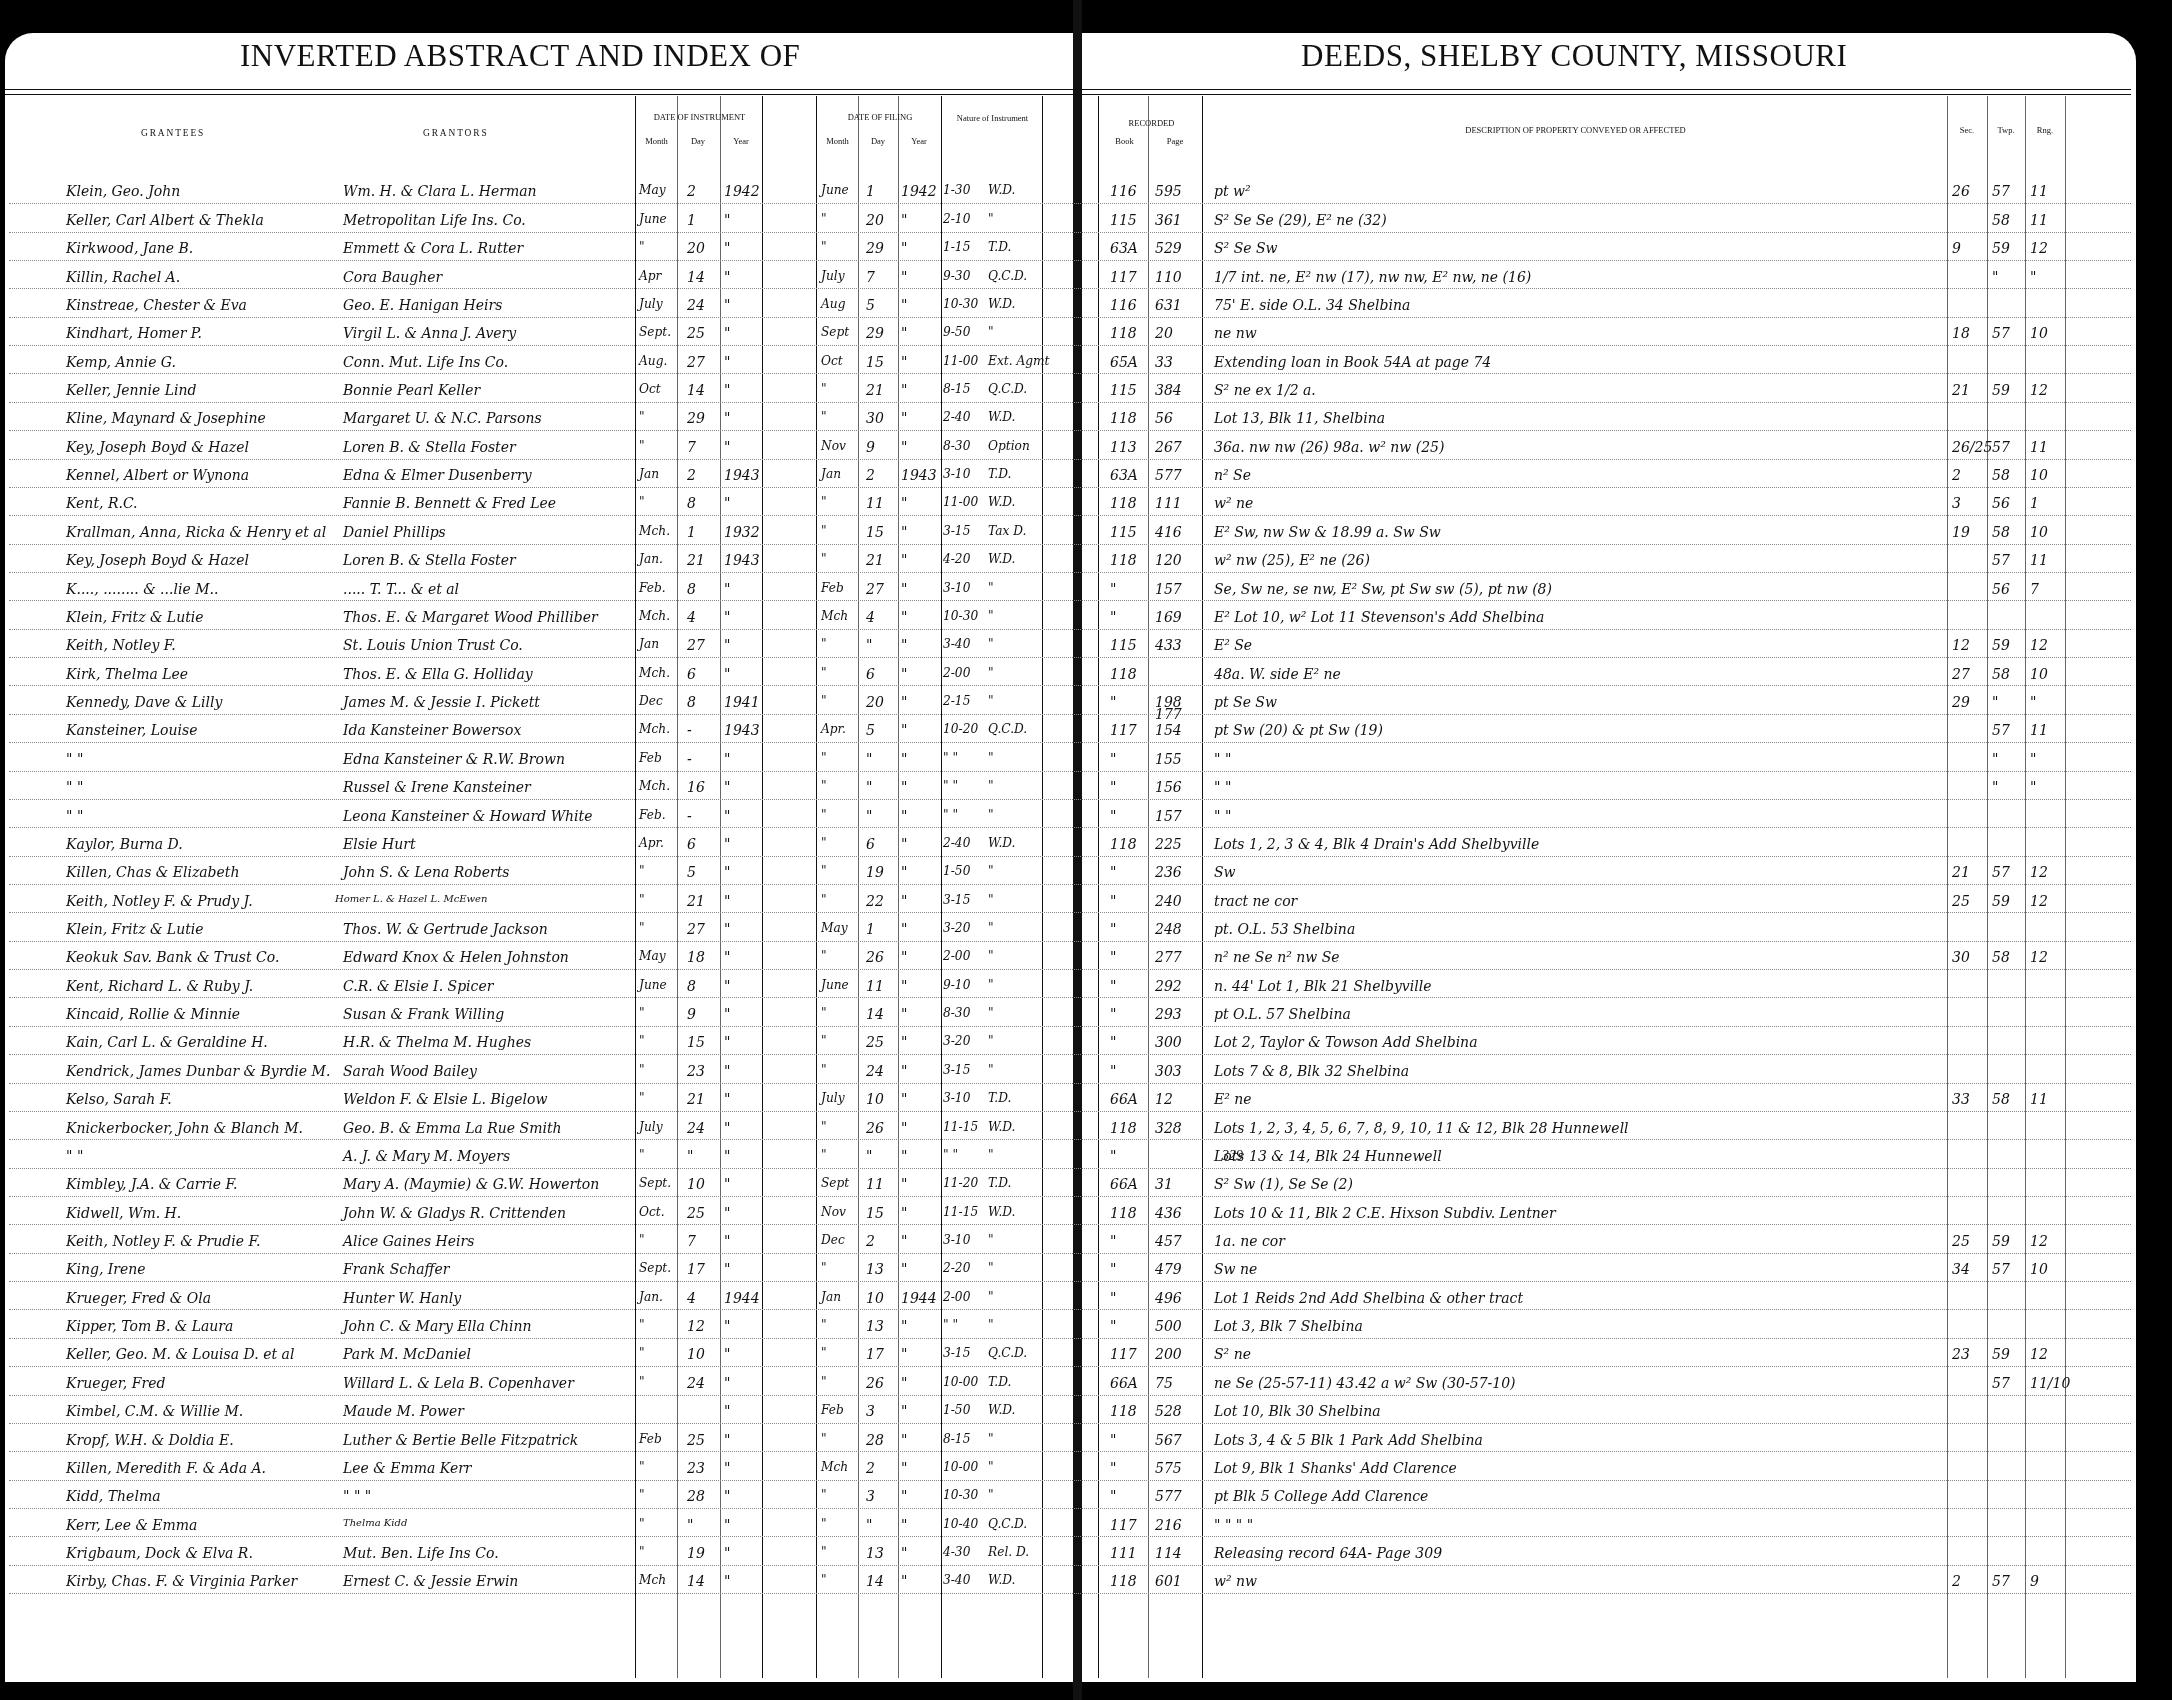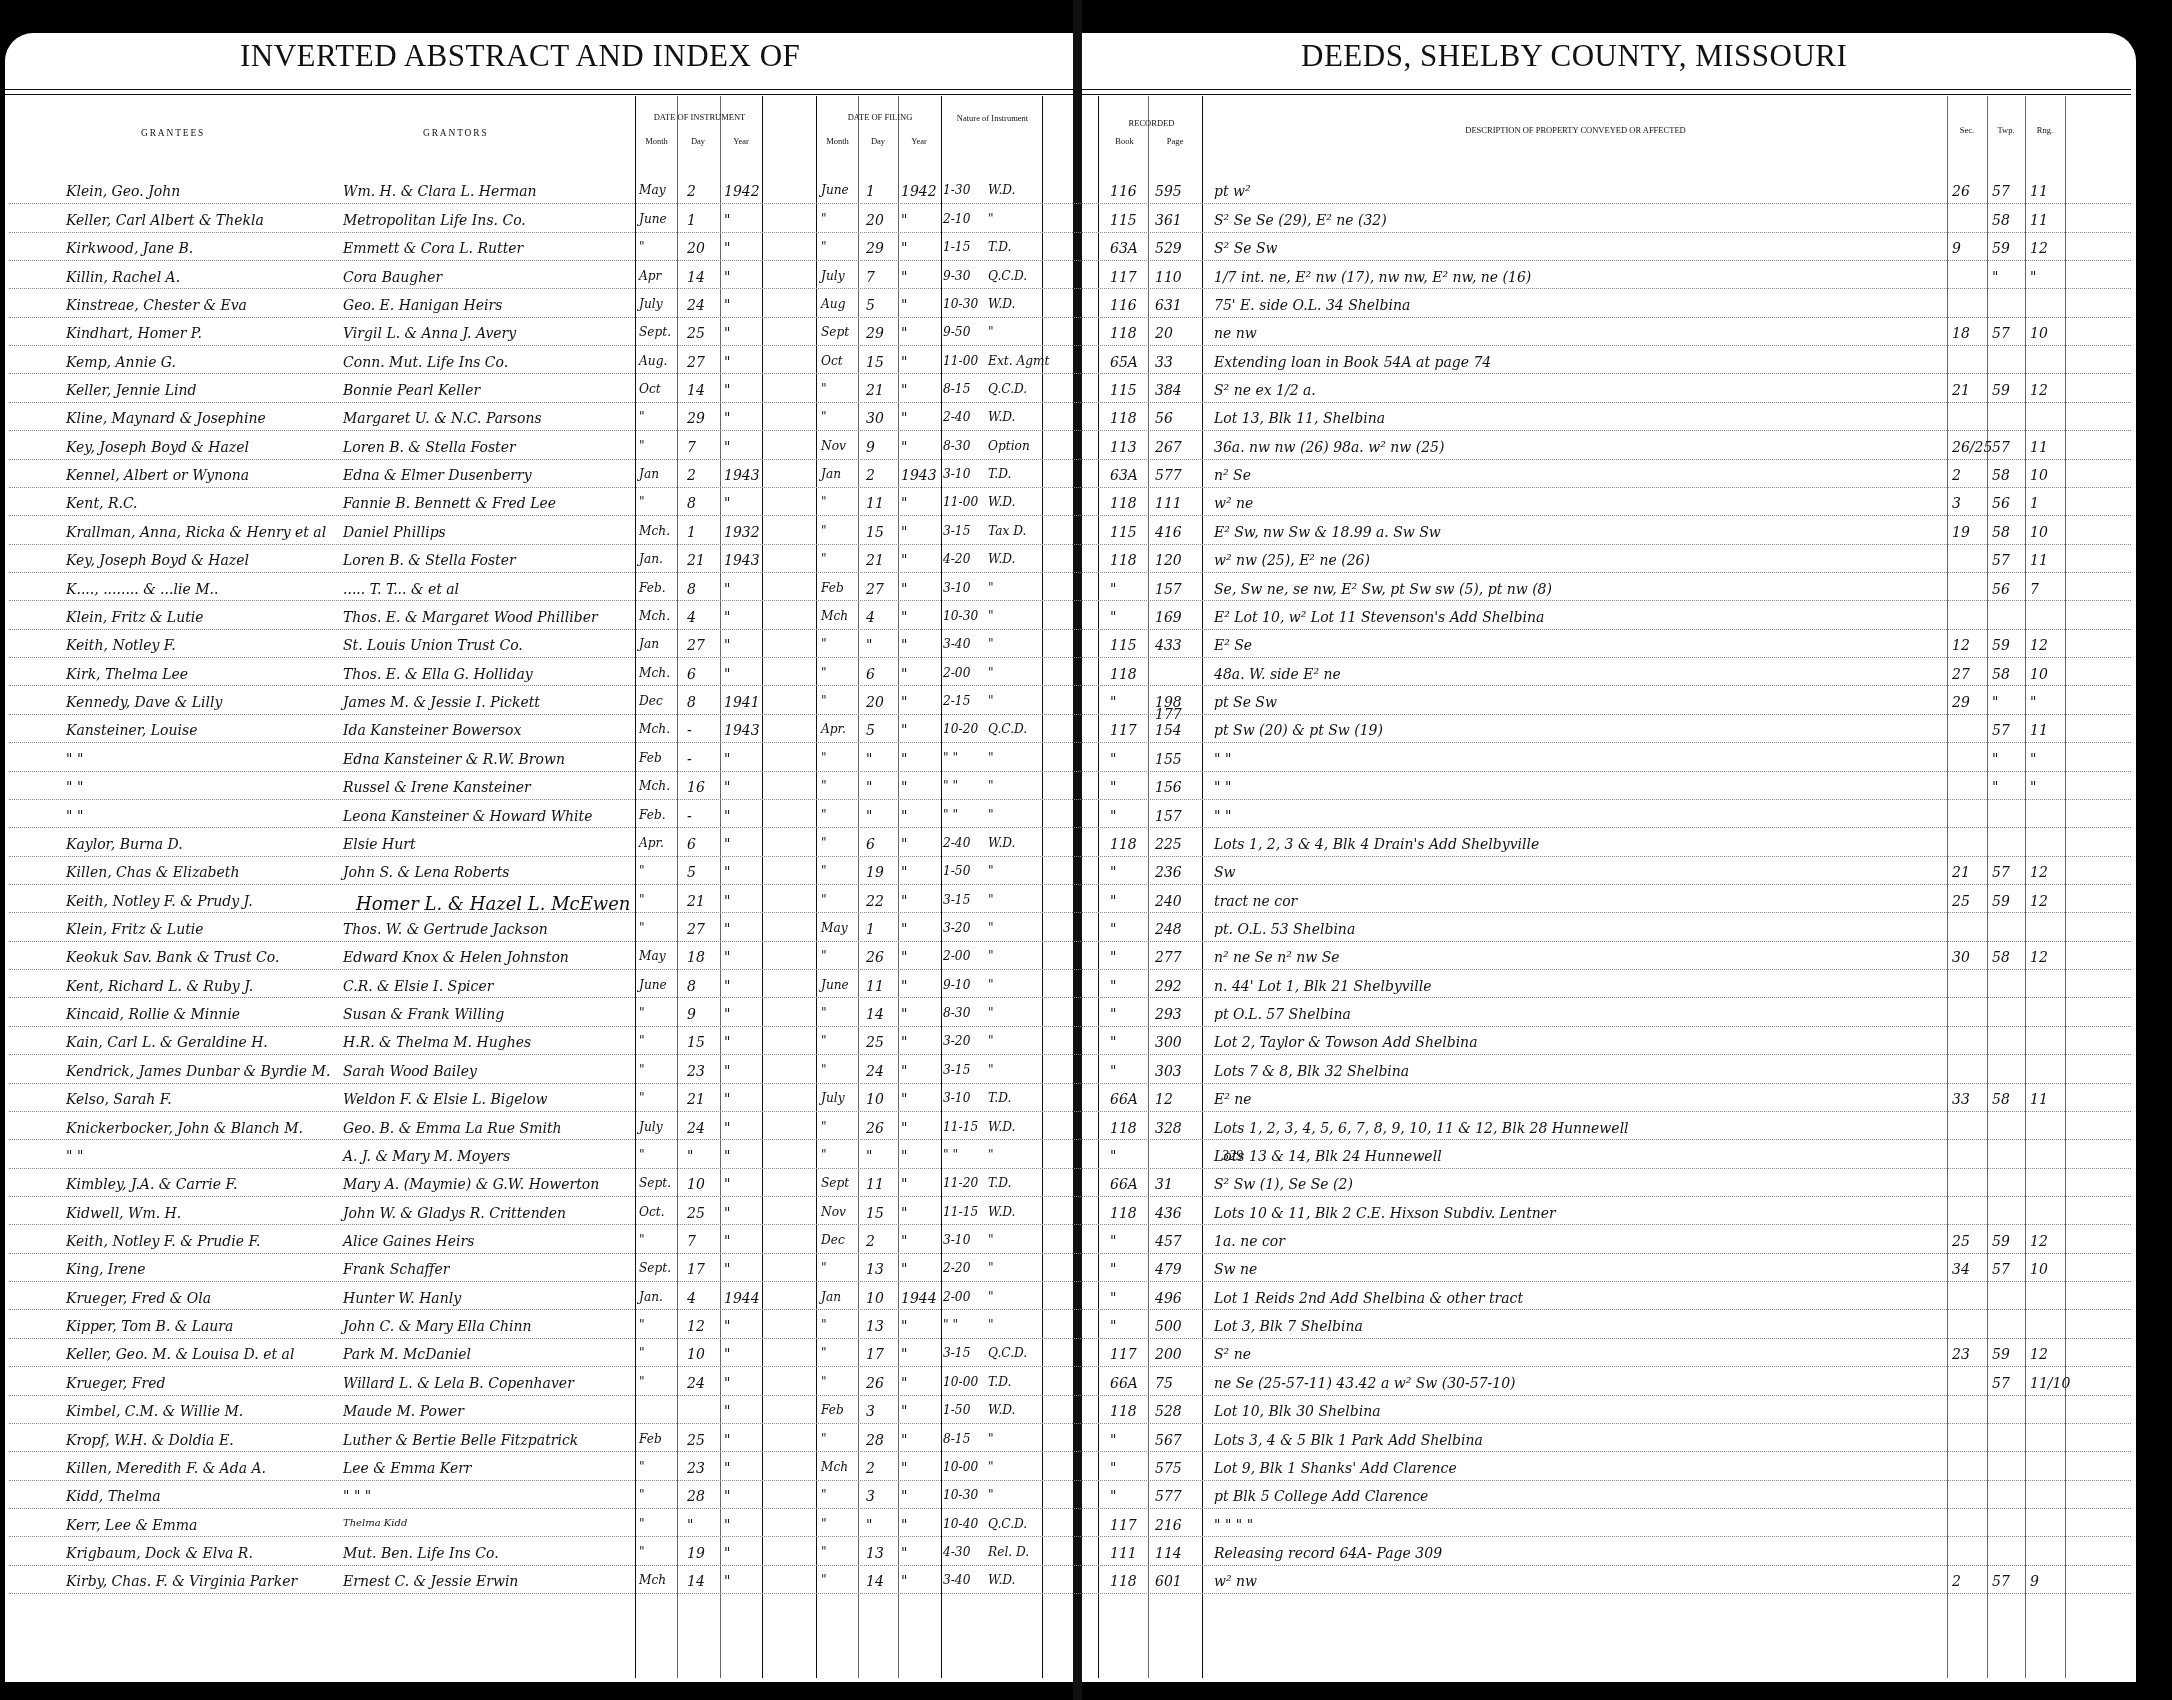--- a/index.html
+++ b/index.html
@@ -494,21 +494,21 @@
     <div class="hand" style="left: 943px; top: 864px; font-size: 12.2px;">1-50</div>
     <div class="hand" style="left: 988px; top: 864px; font-size: 12.2px;">"</div>
     <div class="hand" style="left: 1110px; top: 864px;">"</div>
     <div class="hand" style="left: 1155px; top: 864px;">236</div>
     <div class="hand" style="left: 1214px; top: 864px;">Sw</div>
     <div class="hand" style="left: 1952px; top: 864px;">21</div>
     <div class="hand" style="left: 1992px; top: 864px;">57</div>
     <div class="hand" style="left: 2030px; top: 864px;">12</div>
     <div class="dotline" style="left: 9.4px; width: 2122px; top: 912px;"></div>
     <div class="hand" style="left: 66px; top: 893px; font-size: 14px;">Keith, Notley F. &amp; Prudy J.</div>
-    <div class="hand" style="left: 356px; top: 893px; font-size: 18px;">Homer L. &amp; Hazel L. McEwen</div>
+    <div class="hand" style="left: 335px; top: 893px; font-size: 10px;">Homer L. &amp; Hazel L. McEwen</div>
     <div class="hand" style="left: 639px; top: 893px; font-size: 12.2px;">"</div>
     <div class="hand" style="left: 687px; top: 893px;">21</div>
     <div class="hand" style="left: 724px; top: 893px;">"</div>
     <div class="hand" style="left: 821px; top: 893px; font-size: 12.2px;">"</div>
     <div class="hand" style="left: 866px; top: 893px;">22</div>
     <div class="hand" style="left: 901px; top: 893px;">"</div>
     <div class="hand" style="left: 943px; top: 893px; font-size: 12.2px;">3-15</div>
     <div class="hand" style="left: 988px; top: 893px; font-size: 12.2px;">"</div>
     <div class="hand" style="left: 1110px; top: 893px;">"</div>
     <div class="hand" style="left: 1155px; top: 893px;">240</div>

